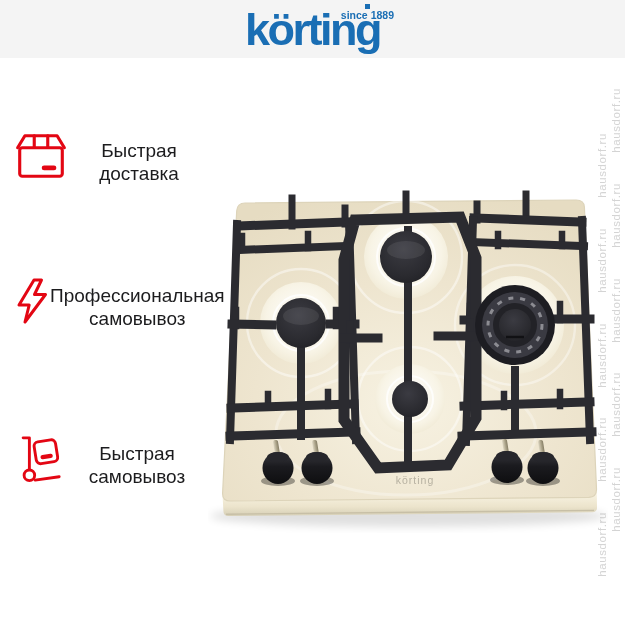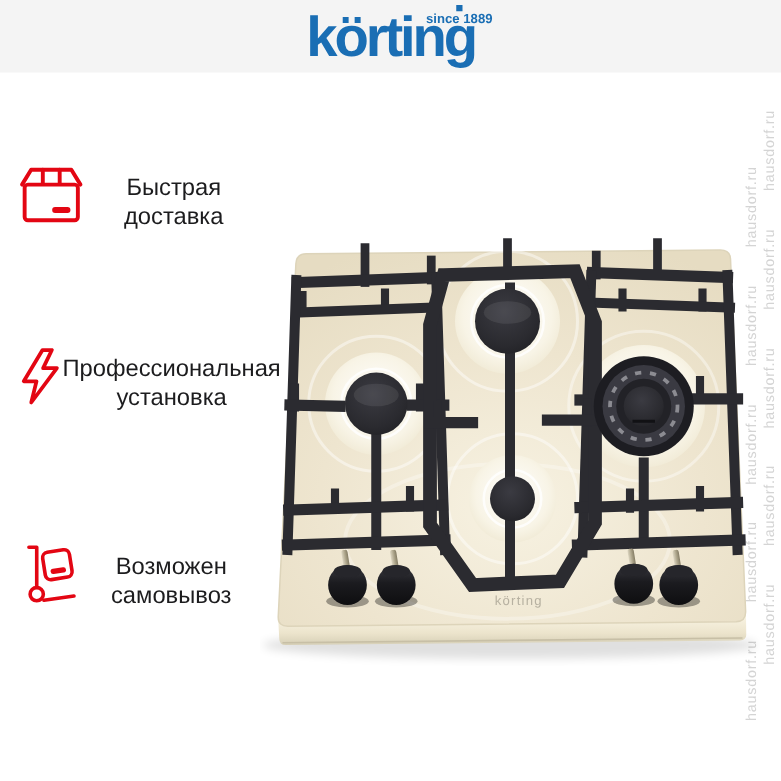--- a/index.html
+++ b/index.html
@@ -73,36 +73,36 @@
       <path d="M29 34.5 H38.5" stroke-width="4.6"></path>
     </g>
   </svg>
   <div class="label">Быстрая доставка</div>
 </div>
 
 <div class="feature" id="feature-2">
   <svg class="icon" width="36" height="46" viewBox="0 0 34 46">
     <path d="M19 2 L4 27 H14.2 L10 44 L30.5 16.5 H19.5 L26.5 2 Z" fill="none" stroke="#e30613" stroke-width="3" stroke-linejoin="round"></path>
   </svg>
-  <div class="label">Профессиональная установка</div>
+  <div class="label">Профессиональная самовывоз</div>
 </div>
 
 <div class="feature" id="feature-3">
   <svg class="icon" width="50" height="50" viewBox="0 0 50 52">
     <g fill="none" stroke="#e30613" stroke-width="3" stroke-linejoin="round" stroke-linecap="round">
       <path d="M8.5 4 H15 V37"></path>
       <circle cx="15" cy="43" r="5.5"></circle>
       <path d="M21 48 L46 44.5"></path>
       <g transform="rotate(-9 32 19)">
         <rect x="21" y="7" width="22.5" height="23" rx="4.5"></rect>
         <path d="M28 23.5 H36.5" stroke-width="4.4"></path>
       </g>
     </g>
   </svg>
-  <div class="label">Возможен самовывоз</div>
+  <div class="label">Быстрая самовывоз</div>
 </div>
 
 <div class="wm-col" id="wm-outer">
   <span>hausdorf.ru</span>
   <span>hausdorf.ru</span>
   <span>hausdorf.ru</span>
   <span>hausdorf.ru</span>
   <span>hausdorf.ru</span>
 </div>
 <div class="wm-col" id="wm-inner">

